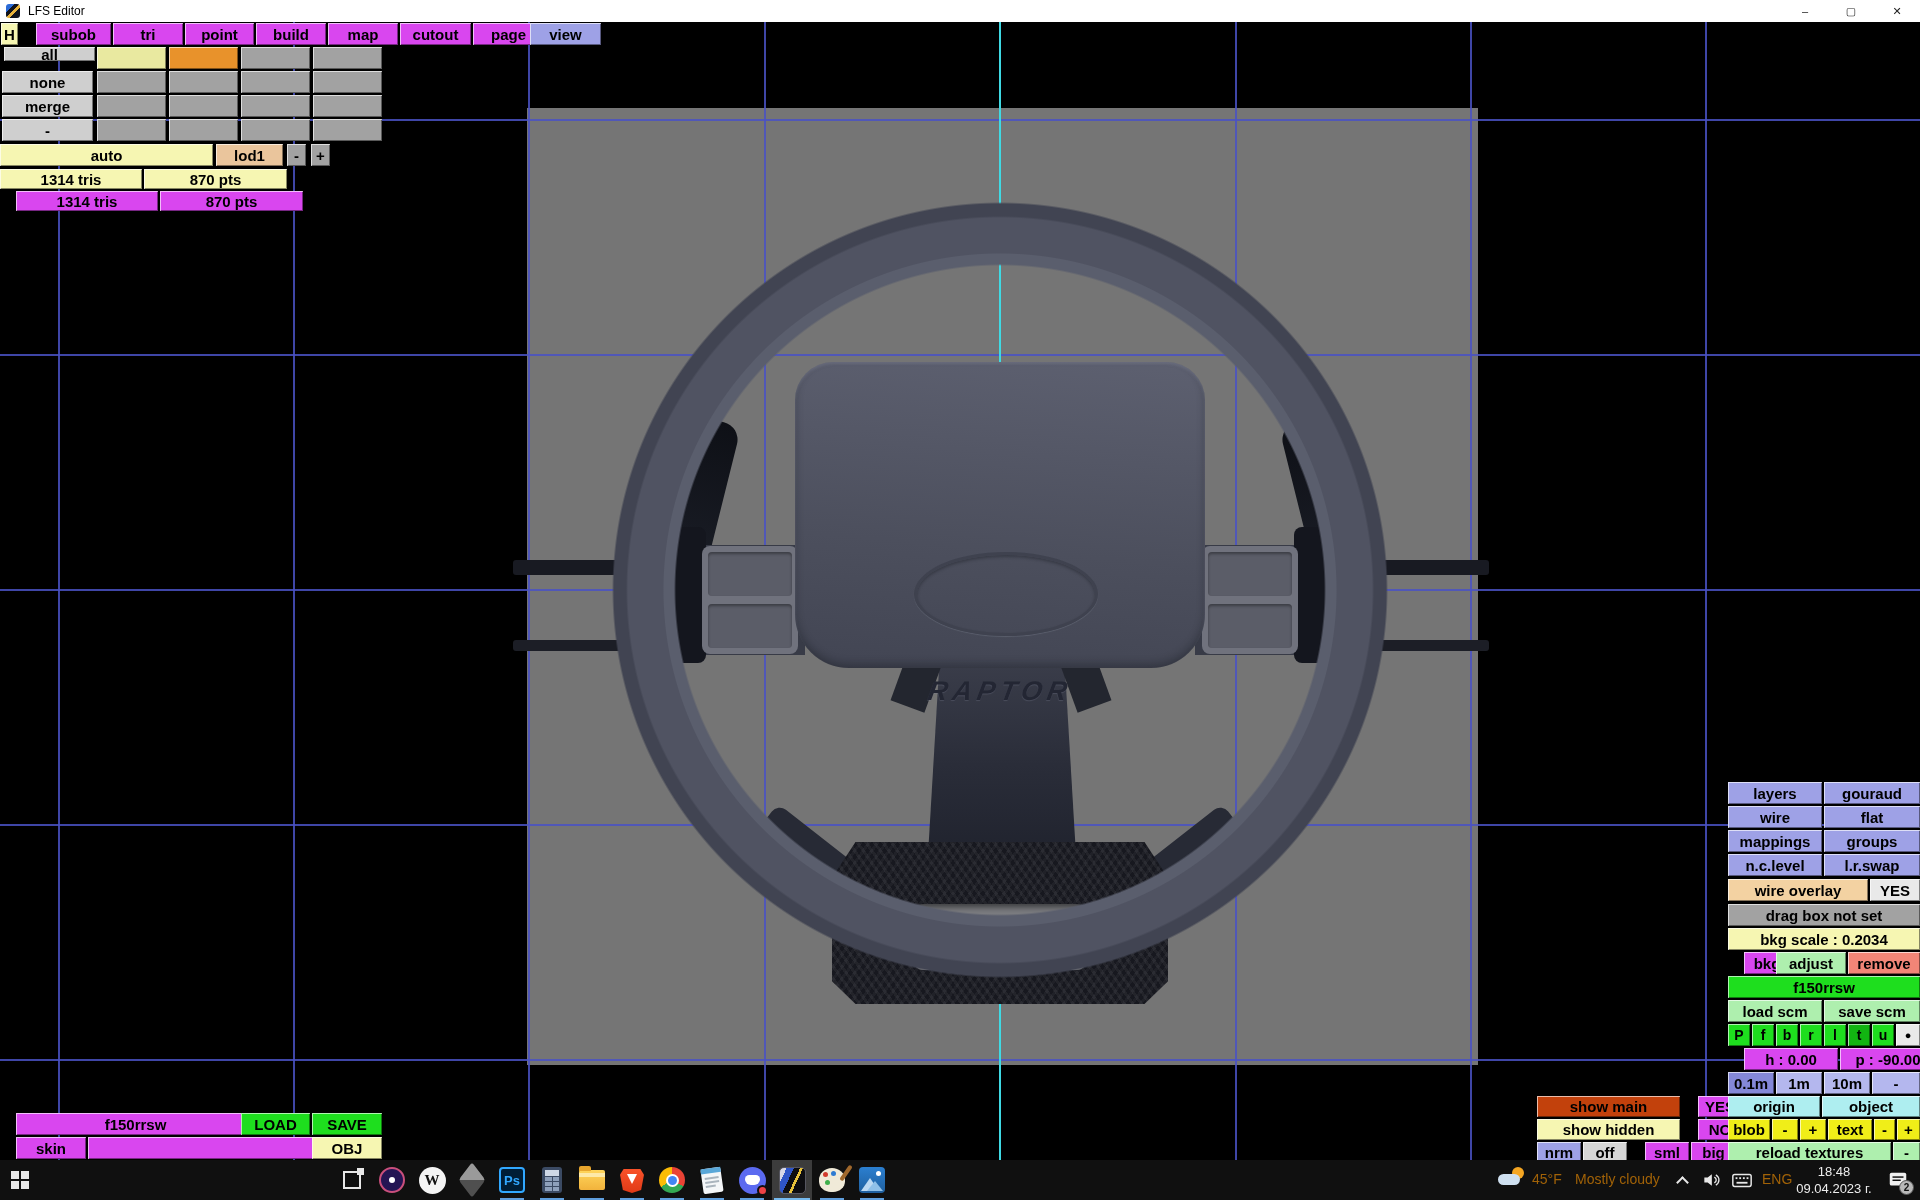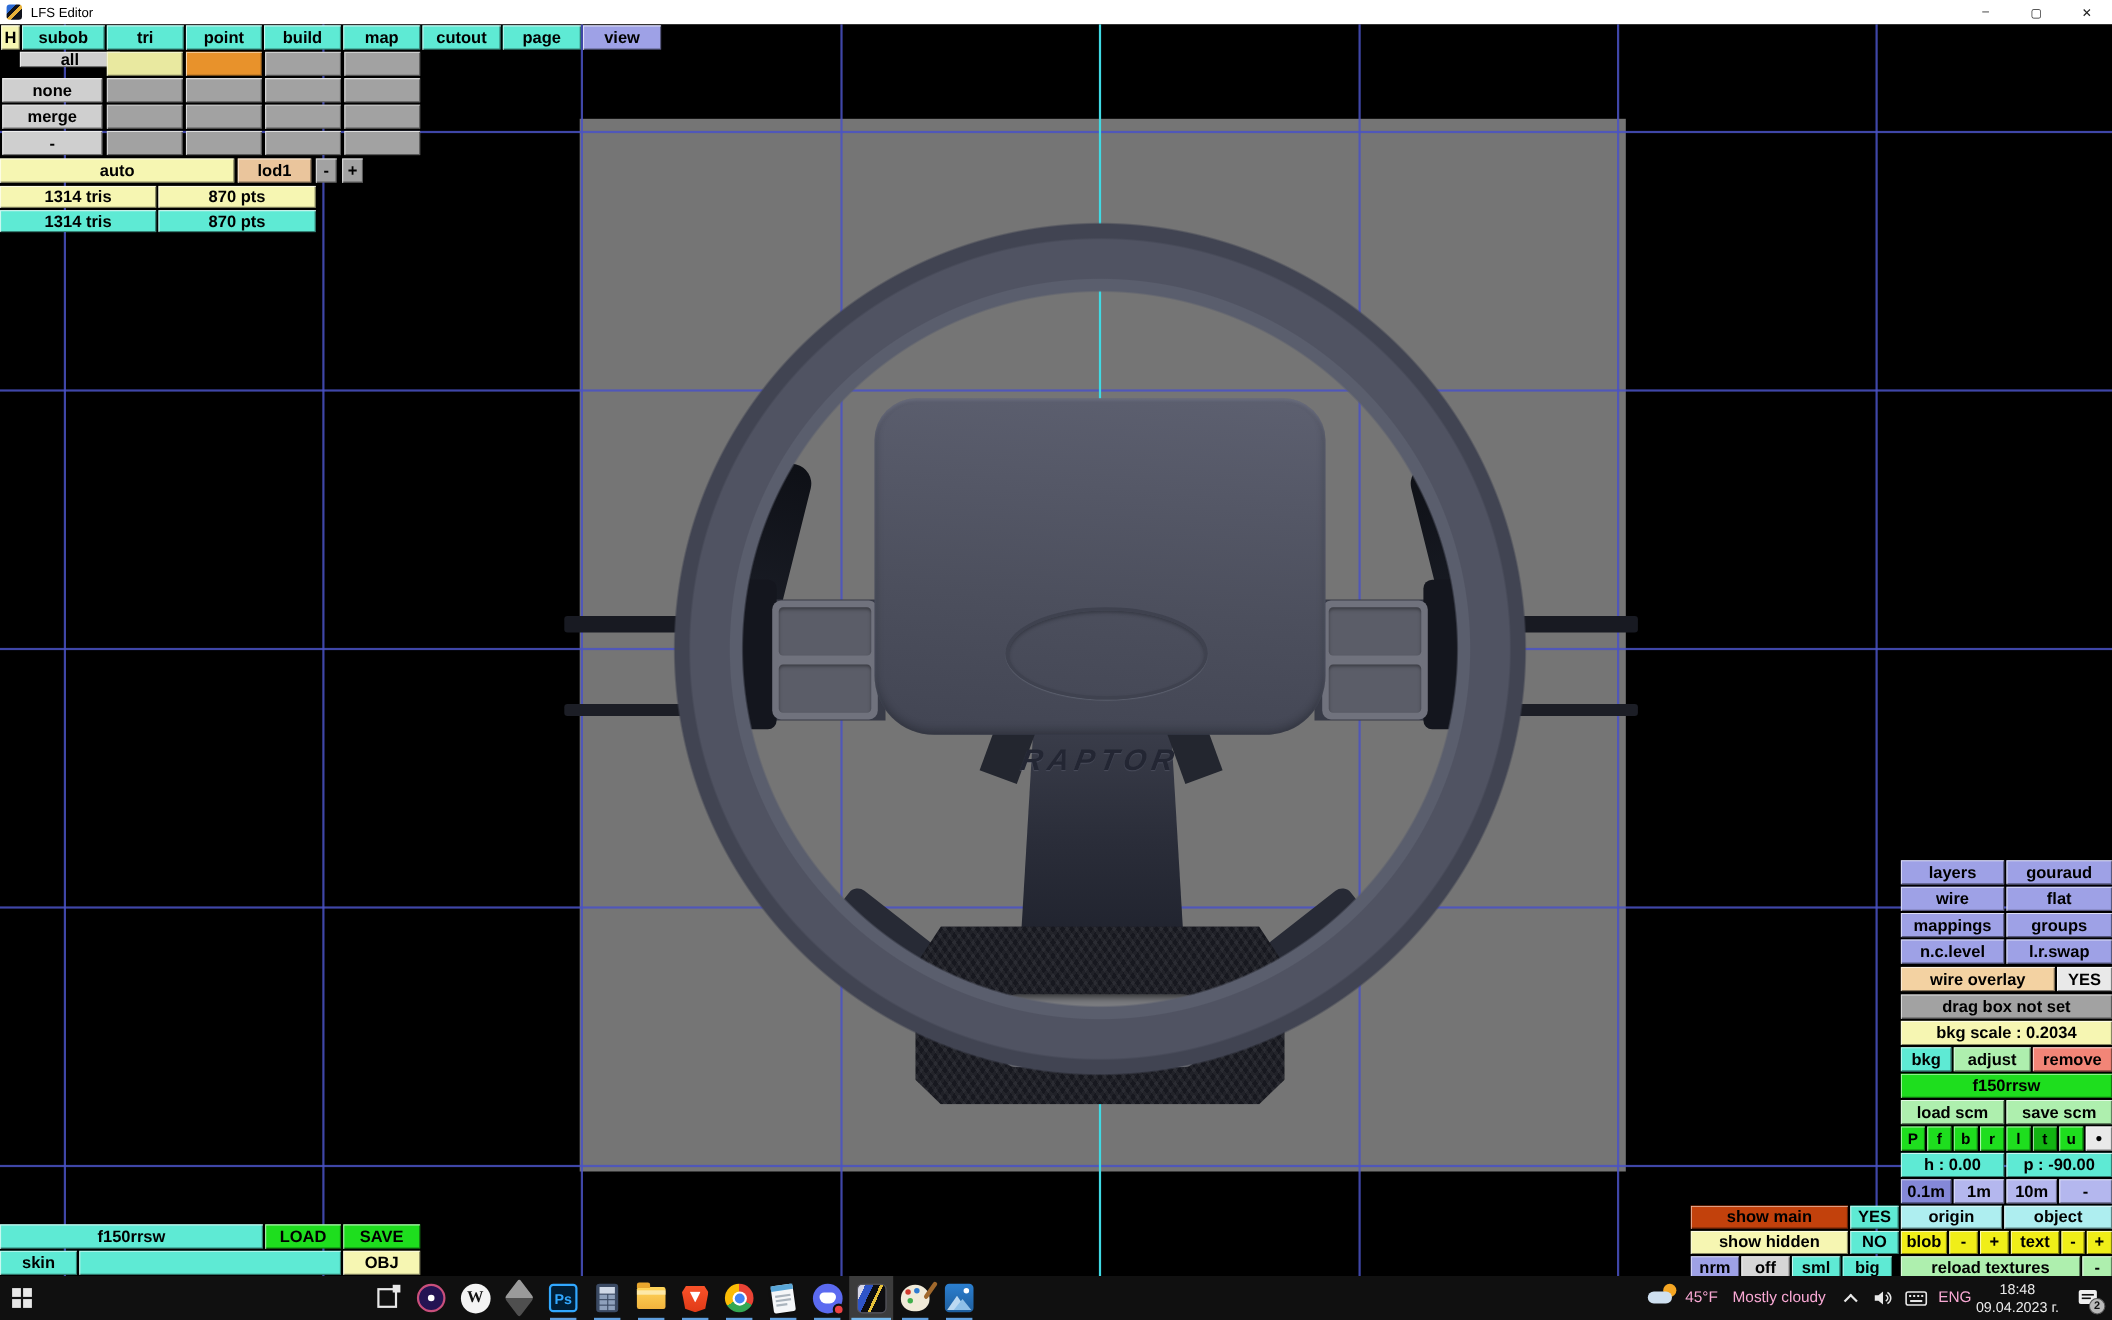--- a/index.html
+++ b/index.html
@@ -2,21 +2,21 @@
 <html><head>
 <meta charset="utf-8">
 <style>
   * { margin:0; padding:0; box-sizing:border-box; }
   html,body { width:1920px; height:1200px; overflow:hidden; background:#000; font-family:"Liberation Sans",sans-serif; }
   .abs { position:absolute; }
   
   .pb { position:absolute; display:flex; align-items:center; justify-content:center;
         font:700 15px/1 "Liberation Sans",sans-serif; color:#000; white-space:nowrap;
         box-shadow: inset 1px 1px 0 rgba(255,255,255,.65), inset -1px -1px 0 rgba(0,0,0,.45); }
-  .c-gray   { background:#5eead4; }
+  .c-gray   { background:#d946ef;margin-left:16px; }
   .c-lgray  { background:#d6d6d6; }
   .c-dgray  { background:#a2a2a2; }
   .c-label  { background:#cfcfcf; }
   .c-yel    { background:#f6f6b2; }
   .c-byel   { background:#f0ee18; }
   .c-purp   { background:#9ea1e6; }
   .c-purpl  { background:#b4b7ee; }
   .c-purpd  { background:#8488d8; }
   .c-tan    { background:#eac59c; }
   .c-tanl   { background:#f3d2a2;text-align:center; }
@@ -34,21 +34,21 @@
   .win-ctl { width:46px; height:22px; display:flex; align-items:center; justify-content:center; font-size:11px; color:#222; }
   
   #viewport { position:absolute; left:0; top:22px; width:1920px; height:1138px; background:#000; z-index:1; overflow:hidden; }
   .vline { position:absolute; top:0; width:2px; height:1138px; background:#4a52c4; opacity:.85; z-index:2; }
   .hline { position:absolute; left:0; height:2px; width:1920px; background:#4a52c4; opacity:.85; z-index:2; }
   .axis  { background:#3fd9e3; opacity:1; z-index:2; }
   
   #taskbar { position:absolute; left:0; top:1160px; width:1920px; height:40px; background:#101010; z-index:70; }
   .tile { position:absolute; top:0; width:40px; height:40px; display:flex; align-items:center; justify-content:center; }
   .runbar { position:absolute; bottom:0; left:8px; width:24px; height:2px; background:#5f9edd; }
-  .trytxt { color:#f9a8d4; font-size:14px;text-align:right; }
+  .trytxt { color:#a16207; font-size:14px;text-align:right; }
   
   #raptor { font:700 italic 27px "Liberation Sans",sans-serif; letter-spacing:5px; color:#232633;
             text-shadow:0 1px 1px rgba(125,130,148,.3); transform:skewX(-10deg); text-align:center; }
 </style>
 </head>
 <body>
 
 <div id="viewport">
 
   <div class="abs" style="left:527px;top:86px;width:951px;height:957px;background:#757575;z-index:1"></div>
@@ -130,21 +130,21 @@
   <div class="pb c-yel" style="left:1px;top:23px;width:17px;height:22px">H</div>
   <div class="pb c-gray" style="left:20px;top:23px;width:75px;height:22px">subob</div>
   <div class="pb c-gray" style="left:97px;top:23px;width:70px;height:22px">tri</div>
   <div class="pb c-gray" style="left:169px;top:23px;width:69px;height:22px">point</div>
   <div class="pb c-gray" style="left:240px;top:23px;width:70px;height:22px">build</div>
   <div class="pb c-gray" style="left:312px;top:23px;width:70px;height:22px">map</div>
   <div class="pb c-gray" style="left:384px;top:23px;width:71px;height:22px">cutout</div>
   <div class="pb c-gray" style="left:457px;top:23px;width:71px;height:22px">page</div>
   <div class="pb c-purp" style="left:530px;top:23px;width:71px;height:22px">view</div>
 
-  <div class="pb c-label" style="left:18px;top:47px;width:91px;height:14px">all</div>
+  <div class="pb c-label" style="left:4px;top:47px;width:91px;height:14px">all</div>
   <div class="pb c-cellyel" style="left:97px;top:47px;width:69px;height:22px"></div>
   <div class="pb c-cellorg" style="left:169px;top:47px;width:69px;height:22px"></div>
   <div class="pb c-dgray" style="left:241px;top:47px;width:69px;height:22px"></div>
   <div class="pb c-dgray" style="left:313px;top:47px;width:69px;height:22px"></div>
 
   <div class="pb c-label" style="left:2px;top:71px;width:91px;height:22px">none</div>
   <div class="pb c-dgray" style="left:97px;top:71px;width:69px;height:22px"></div>
   <div class="pb c-dgray" style="left:169px;top:71px;width:69px;height:22px"></div>
   <div class="pb c-dgray" style="left:241px;top:71px;width:69px;height:22px"></div>
   <div class="pb c-dgray" style="left:313px;top:71px;width:69px;height:22px"></div>

